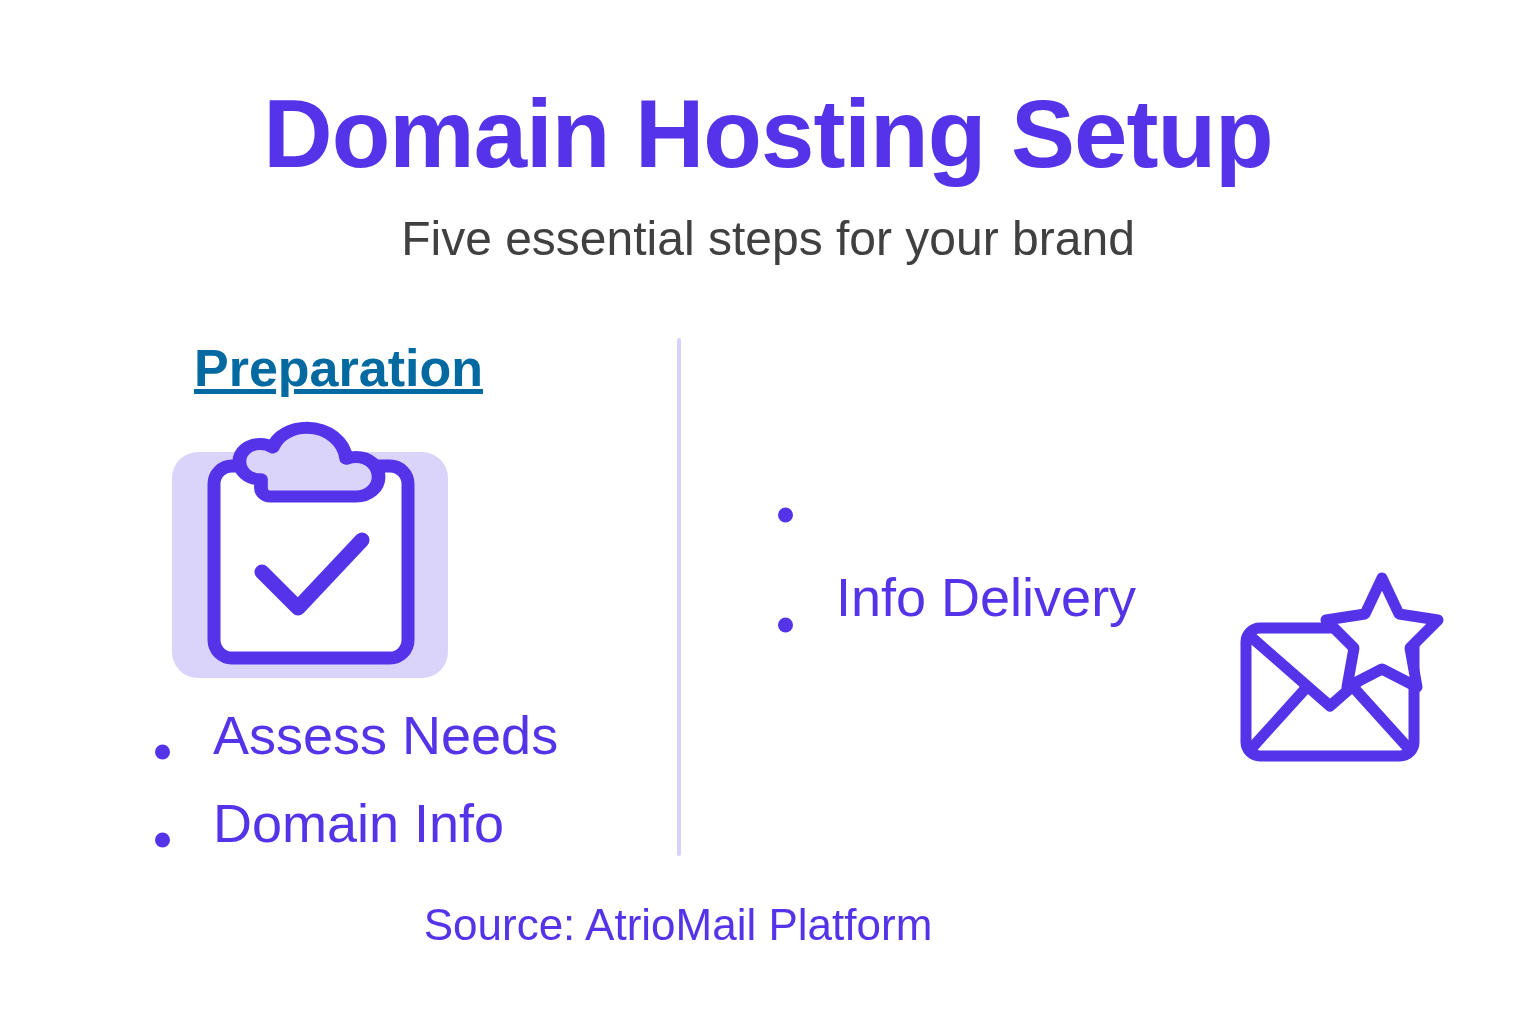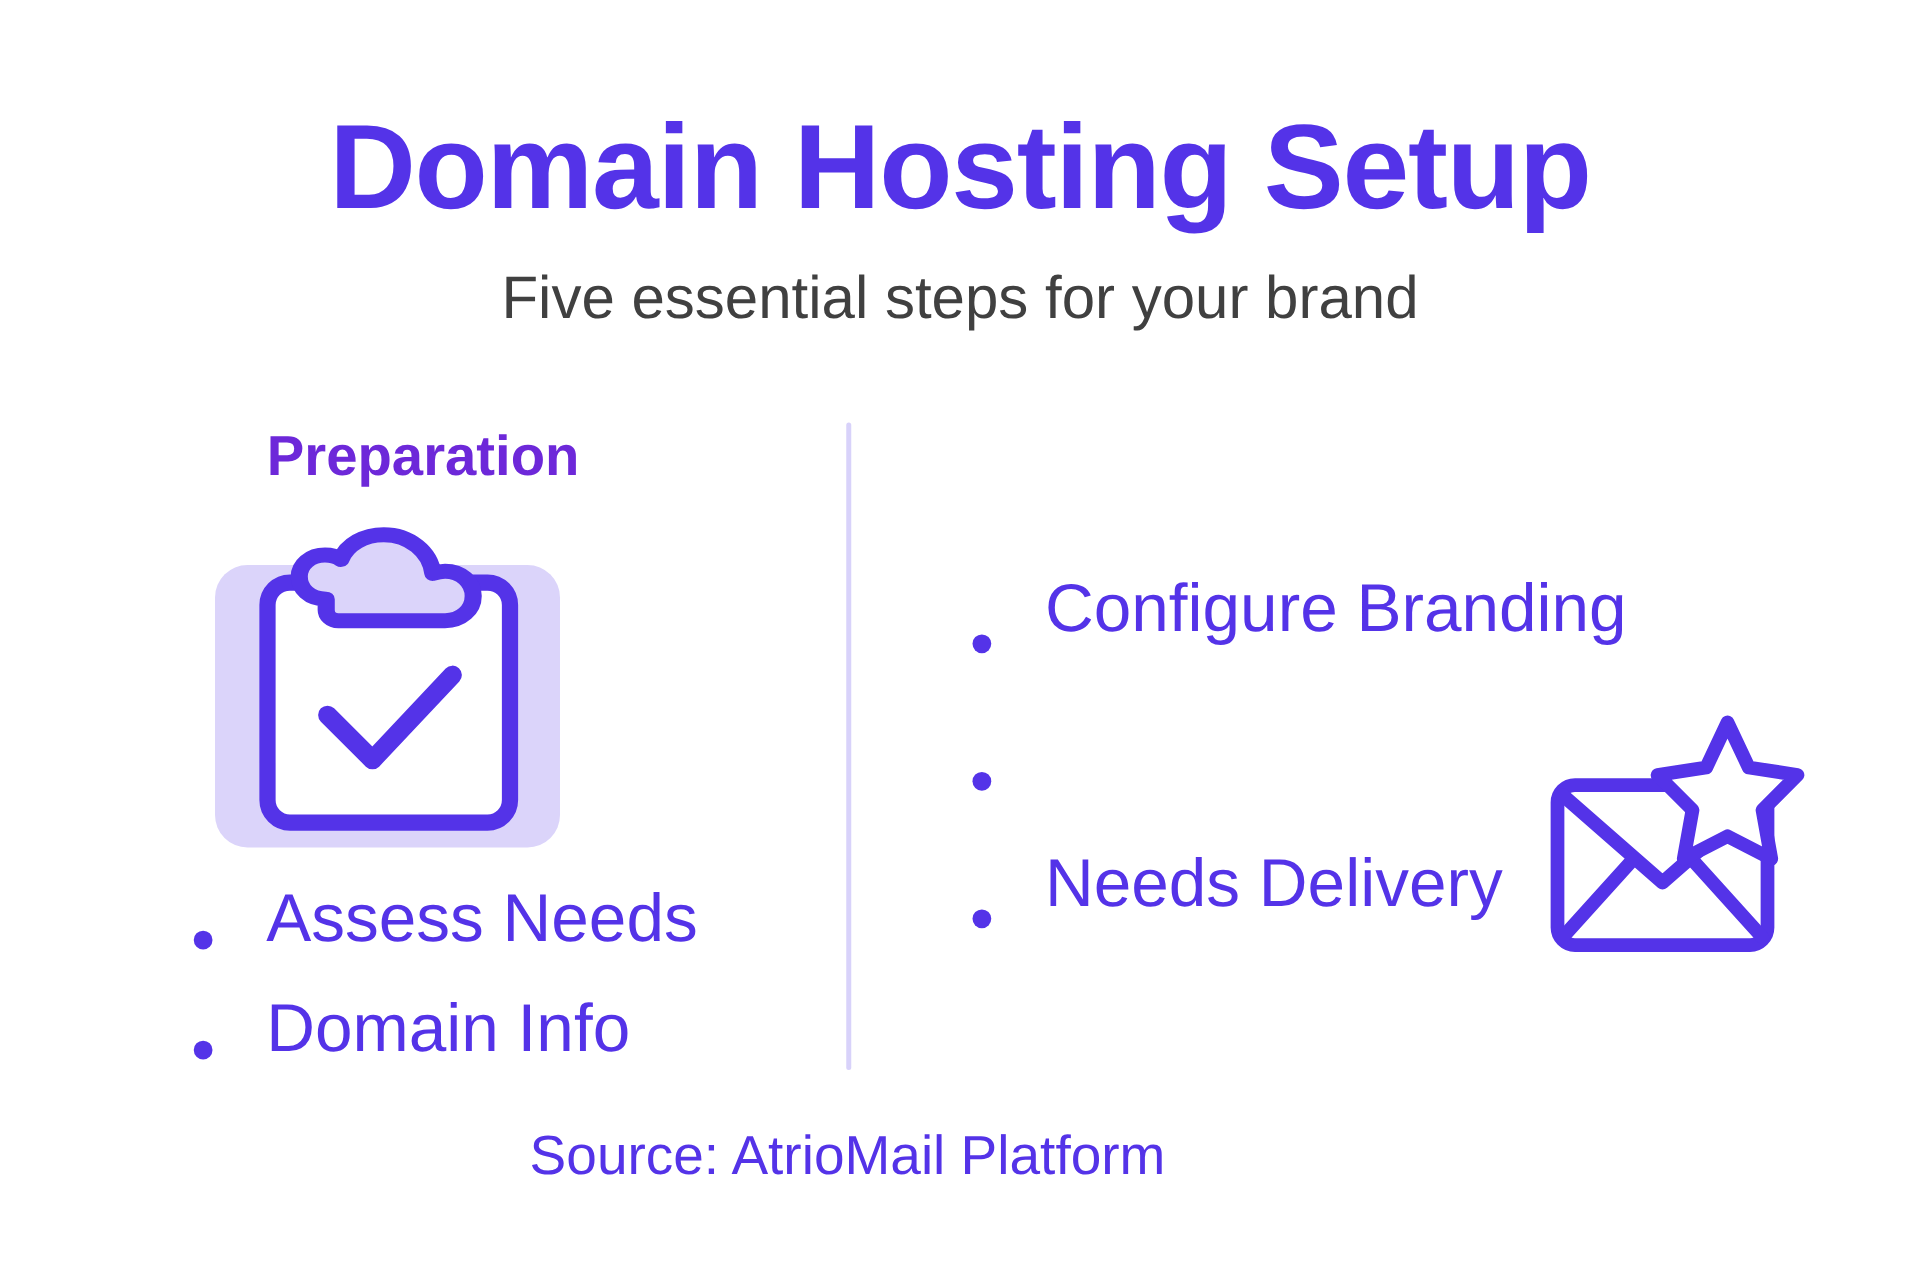--- a/index.html
+++ b/index.html
@@ -52,25 +52,26 @@
     top: 338px;
     width: 4px;
     height: 518px;
     background: #D8D2FA;
     border-radius: 2px;
   }
 
   
   .col-heading {
     position: absolute;
-    font-size: 45px;
+    font-size: 52px;
     font-weight: 700;
-    color: #6d28d9;
+    color: #0369a1;
     white-space: nowrap;
     line-height: 1.1;
+    text-decoration: underline;
   }
   #heading-left {
     left: 0px;
     top: 340px;
     width: 677px;
     text-align: center;
   }
   #heading-right {
     left: 681px;
     top: 340px;
@@ -191,28 +192,24 @@
     <li class="bullet-item">
       <span class="dot"></span>
       <span class="txt">Domain Info</span>
     </li>
   </ul>
 
 
   <ul id="list-right" class="bullet-list">
     <li class="bullet-item">
       <span class="dot"></span>
-      <span class="txt">Configure Branding</span>
-    </li>
-    <li class="bullet-item">
-      <span class="dot"></span>
-    </li>
-    <li class="bullet-item">
-      <span class="dot"></span>
-      <span class="txt">Needs Delivery</span>
+    </li>
+    <li class="bullet-item">
+      <span class="dot"></span>
+      <span class="txt">Info Delivery</span>
     </li>
   </ul>
 
   <svg id="envelope-icon" viewBox="0 0 216 200" fill="none" xmlns="http://www.w3.org/2000/svg">
 
     <rect x="12" y="58" width="168" height="128" rx="14" ry="14" stroke="#5433E8" stroke-width="11" fill="#FFFFFF"></rect>
 
     <path d="M16 66 L96 136 L176 66" stroke="#5433E8" stroke-width="11" stroke-linecap="round" stroke-linejoin="round" fill="none"></path>
     <path d="M16 180 L72 118" stroke="#5433E8" stroke-width="11" stroke-linecap="round" fill="none"></path>
     <path d="M176 180 L120 118" stroke="#5433E8" stroke-width="11" stroke-linecap="round" fill="none"></path>

